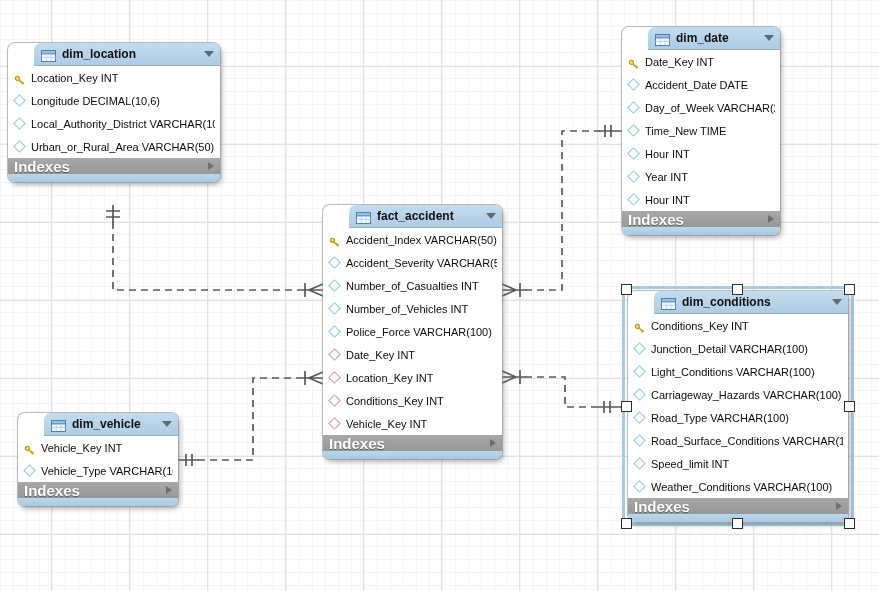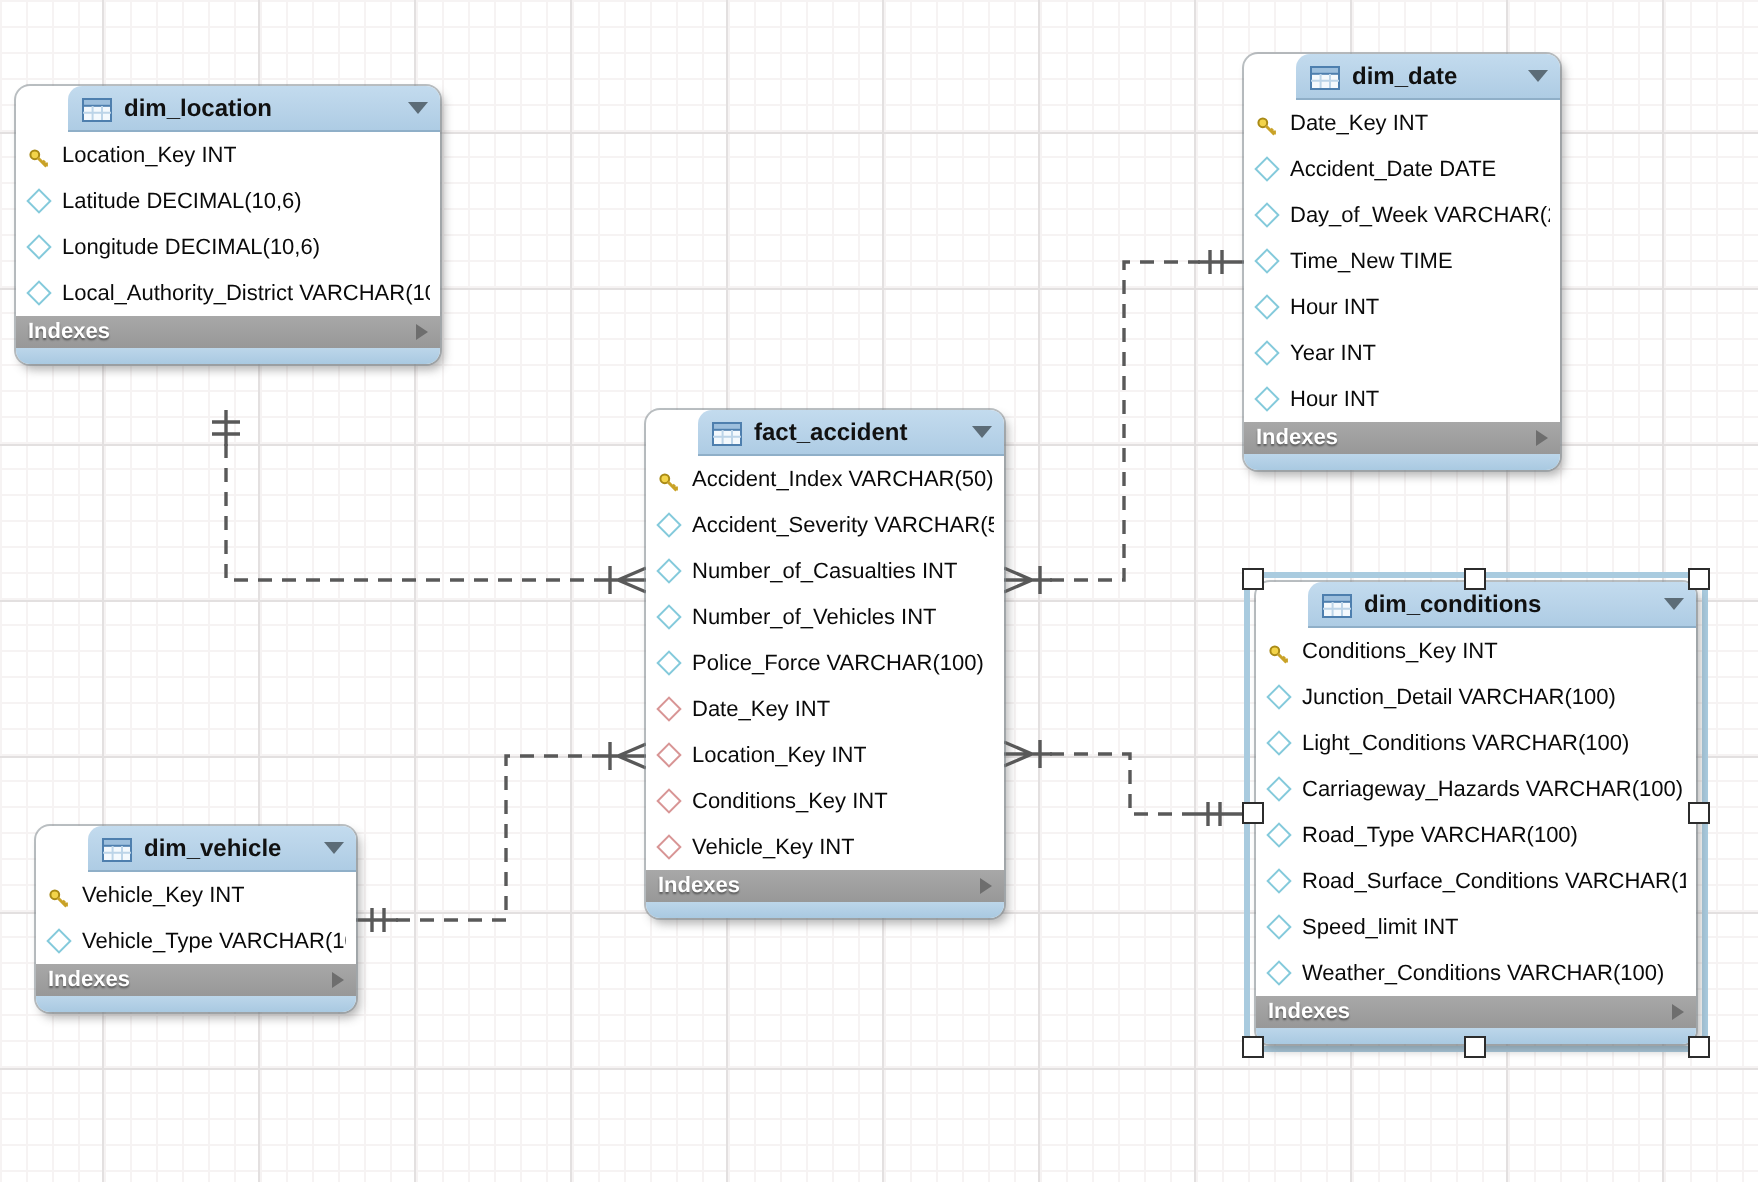--- a/index.html
+++ b/index.html
@@ -30,21 +30,21 @@
   .tri-down{width:0;height:0;border-left:5px solid transparent;border-right:5px solid transparent;border-top:6px solid #5c6c77;flex:none;}
   .tbl-body{background:#fff;overflow:hidden;}
   .trow{height:23px;display:flex;align-items:center;gap:5px;padding:0 5px;}
   .ctext{font-size:11px;color:#0a0a0a;white-space:nowrap;overflow:hidden;}
   .dmd{width:7px;height:7px;border:1.4px solid #84cadb;background:#fff;transform:rotate(45deg);flex:none;margin:0 2px;}
   .dmd.fk{border-color:#d89595;}
   .keyic{flex:none;width:11px;height:11px;margin:0 1px;}
   .tbl-footer{
     height:16px;background:linear-gradient(#a8a8a8,#989898);
     display:flex;align-items:center;padding:0 6px;
-    color:#fff;font-size:11px;font-weight:bold;text-shadow:0 1px 1px rgba(0,0,0,.45);
+    color:#fff;font-size:15px;font-weight:bold;text-shadow:0 1px 1px rgba(0,0,0,.45);
   }
   .tri-right{width:0;height:0;border-top:4px solid transparent;border-bottom:4px solid transparent;border-left:6px solid #6e6e6e;margin-left:auto;flex:none;}
   .tbl-bottom{height:8px;background:linear-gradient(#bcd6ea,#a9c9e1);border-radius:0 0 7px 7px;}
   .sel-ring{position:absolute;z-index:4;border:3px solid #a9cbdf;border-radius:9px;}
   .handle{position:absolute;z-index:8;width:9px;height:9px;background:#fff;border:1.5px solid #2c2c2c;}
 </style>
 </head>
 <body>
 
 <div id="canvas">
@@ -109,29 +109,29 @@
     <div class="tbl-body">
       <div class="trow">
         <span class="keyic"><svg width="11" height="11" viewBox="0 0 11 11">
               <circle cx="3.4" cy="3.4" r="2.2" fill="#f3d44a" stroke="#a98a16"></circle>
               <path d="M4.9 4.9 L9.2 9.2 M9.2 9.2 L9.2 7.3 M7.4 7.4 L8.4 6.4" stroke="#c9a227" stroke-width="1.5" fill="none"></path>
             </svg></span>
         <span class="ctext">Location_Key INT</span>
       </div>
       <div class="trow">
           <span class="dmd"></span>
-          <span class="ctext">Latitude DECIMAL(10,6)</span>
-        </div>
-      <div class="trow">
-          <span class="dmd"></span>
           <span class="ctext">Longitude DECIMAL(10,6)</span>
         </div>
       <div class="trow">
           <span class="dmd"></span>
           <span class="ctext">Local_Authority_District VARCHAR(100)</span>
+        </div>
+      <div class="trow">
+          <span class="dmd"></span>
+          <span class="ctext">Urban_or_Rural_Area VARCHAR(50)</span>
         </div>
     </div>
     <div class="tbl-footer">
       <span>Indexes</span>
       <span class="tri-right"></span>
     </div>
     <div class="tbl-bottom"></div>
   </div>
 
   <div class="tbl" style="left:622px;top:27px;width:158px;">

